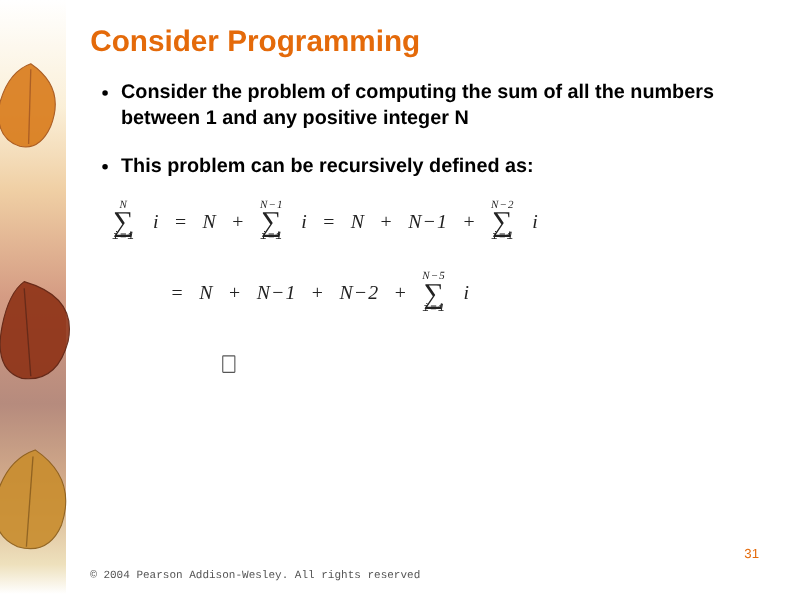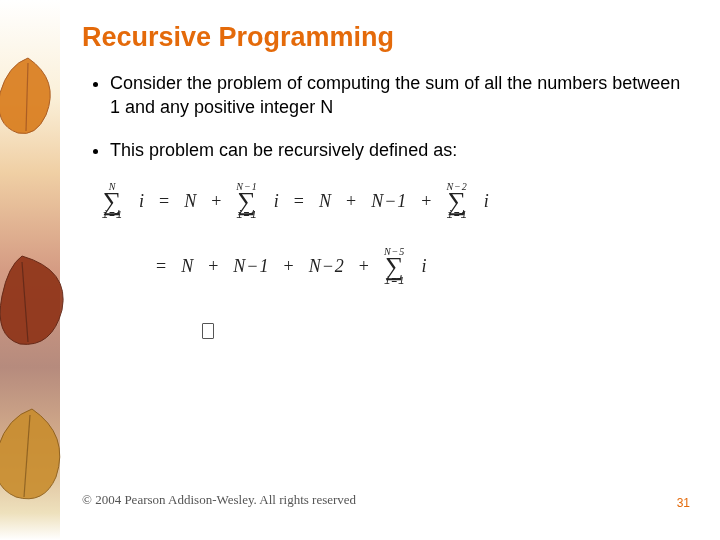--- a/index.html
+++ b/index.html
@@ -42,21 +42,21 @@
     margin: 0 0 18px 0;
   }
   .bullets {
     list-style: disc;
     padding-left: 28px;
     margin: 0;
   }
   .bullets li {
     color: #000;
     font-size: 18px;
-    font-weight: normal;
+    font-weight: bold;
     line-height: 1.35;
     margin-bottom: 18px;
   }
   .math-area {
     margin-top: 20px;
     margin-left: 20px;
     font-family: "Times New Roman", Times, serif;
     font-size: 18px;
     color: #222;
     font-style: italic;
@@ -103,24 +103,24 @@
     width: 10px;
     height: 14px;
     border: 1.4px solid #555;
     border-radius: 1px;
     margin-left: 100px;
     margin-top: 10px;
   }
   .footer {
     position: absolute;
     left: 82px;
-    bottom: 32px;
-    font-size: 13px;
+    bottom: 11px;
+    font-size: 10px;
     color: #555;
-    font-family: Liberation Serif, serif;
+    font-family: Liberation Mono, monospace;
   }
   .page-num {
     position: absolute;
     right: 30px;
     bottom: 30px;
     color: #e46a0a;
     font-size: 12px;
   }
 </style>
 </head>
@@ -136,21 +136,21 @@
   <path d="M30 6 Q78 20 70 60 Q60 98 28 94 Q2 86 10 46 Q16 16 30 6 Z" fill="#8e3216" stroke="#5c1f0e" stroke-width="1"></path>
   <path d="M30 12 L36 92" stroke="#5c1f0e" stroke-width="1.2"></path>
 </svg>
 <svg class="leaf leaf3" width="95" height="110" viewBox="0 0 95 110">
   <path d="M50 4 Q88 30 74 72 Q62 100 34 92 Q6 80 16 42 Q26 12 50 4 Z" fill="#c98d2e" stroke="#8a5b16" stroke-width="1"></path>
   <path d="M48 10 L42 92" stroke="#8a5b16" stroke-width="1.2"></path>
 </svg>
 
 <div class="content">
 
-  <h1 class="title">Recursive Programming</h1>
+  <h1 class="title">Consider Programming</h1>
 
   <ul class="bullets">
     <li>Consider the problem of computing the sum of all the numbers between 1 and any positive integer N</li>
     <li>This problem can be recursively defined as:</li>
   </ul>
 
   <div class="math-area">
 
     <div class="row">
       <span class="sum">

